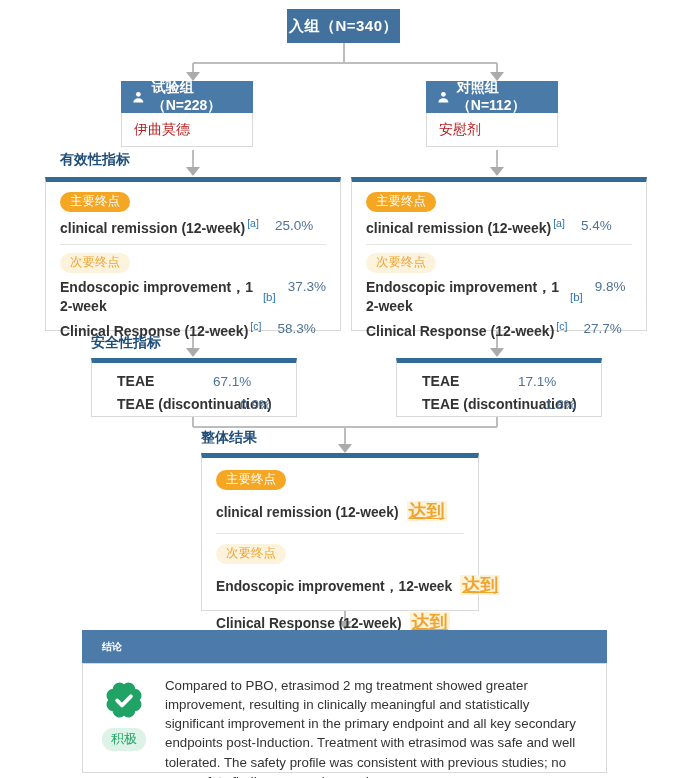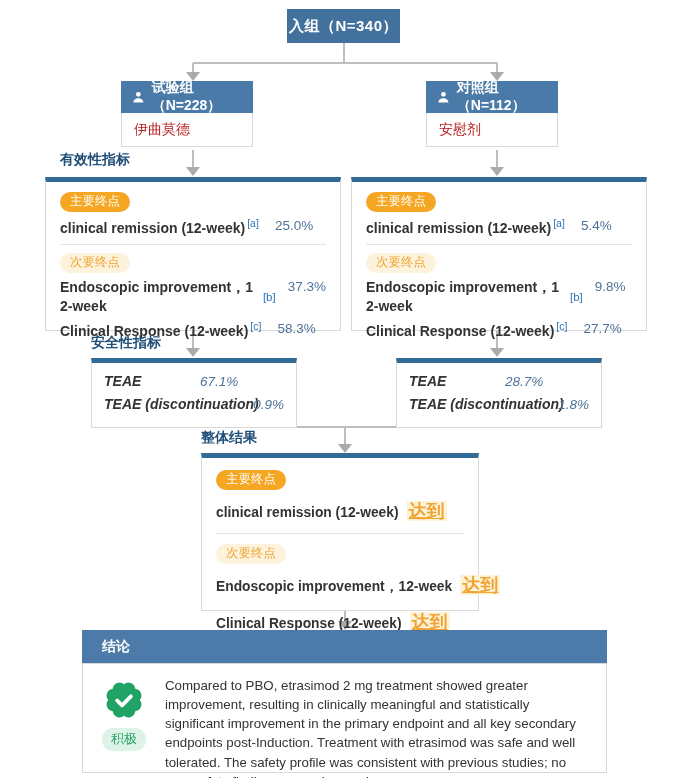--- a/index.html
+++ b/index.html
@@ -45,39 +45,39 @@
   .badge.lite{background:#fdf3dd;color:#f0a330;}
   .ep-row{display:flex;align-items:flex-start;margin-top:5px;font-size:14px;font-weight:bold;color:#333;}
   .ep-row .lbl{white-space:nowrap;}
   .ep-row .lbl-wrap{width:200px;word-break:break-all;white-space:normal;line-height:1.35;}
   sup.ref{color:#2e75b6;font-size:10.5px;font-weight:normal;margin-left:2px;}
   .ref-mid{align-self:center;color:#2e75b6;font-size:11.5px;font-weight:normal;margin-left:4px;}
   .val{color:#4f7299;font-weight:normal;margin-left:16px;font-size:13.5px;padding-top:1px;}
   .divider{border:0;border-top:1px solid #e4e4e4;margin:8px 0 7px;}
 
   
-  .safety{width:206px;height:70px;top:358px;padding:7px 12px;font-style:italic;}
+  .safety{width:206px;height:59px;top:358px;padding:7px 25px;}
   .saf-l{left:91px;} .saf-r{left:396px;}
   .saf-row{display:flex;align-items:baseline;font-size:14px;line-height:22px;white-space:nowrap;}
   .saf-row .lbl{font-weight:bold;min-width:88px;}
   .saf-row .val{margin-left:8px;padding-top:0;}
 
   
   .overall{left:201px;top:453px;width:278px;height:158px;padding:11px 14px;}
   .ach-row{margin-top:9px;font-size:13.8px;font-weight:bold;color:#333;white-space:nowrap;}
   .ach{
     color:#f0a330;background:#fdf3d9;text-decoration:underline;font-weight:bold;
     margin-left:8px;padding:0 2px;font-size:18px;
   }
   .overall .divider{margin:10px 0 9px;}
 
   
   .conc-head{
     left:82px;top:630px;width:525px;height:33px;background:#4d7ba9;color:#fff;
-    font-size:14px;font-weight:bold;line-height:33px;padding-left:20px;
+    font-size:10px;font-weight:bold;line-height:33px;padding-left:20px;
   }
   .conc-body{
     left:82px;top:663px;width:525px;height:110px;background:#fff;
     border:1px solid #d9d9d9;display:flex;padding:11px 14px 10px;gap:14px;
   }
   .conc-icon-col{width:54px;display:flex;flex-direction:column;align-items:center;flex:none;padding-top:6px;}
   .verdict{
     margin-top:9px;background:#def3e8;color:#27a567;font-size:13px;
     padding:2px 9px 3px;border-radius:11px;
   }
@@ -189,21 +189,21 @@
     </div>
     <div class="saf-row">
       <span class="lbl">TEAE (discontinuation)</span>
       <span class="val">0.9%</span>
     </div>
   </div>
 
   <div class="node panel safety saf-r">
     <div class="saf-row">
       <span class="lbl">TEAE</span>
-      <span class="val">28.7%</span>
+      <span class="val">17.1%</span>
     </div>
     <div class="saf-row">
       <span class="lbl">TEAE (discontinuation)</span>
       <span class="val">1.8%</span>
     </div>
   </div>
 
   <div class="sec-label" style="left:201px;top:429px;">整体结果</div>
 
   <div class="node panel overall">

